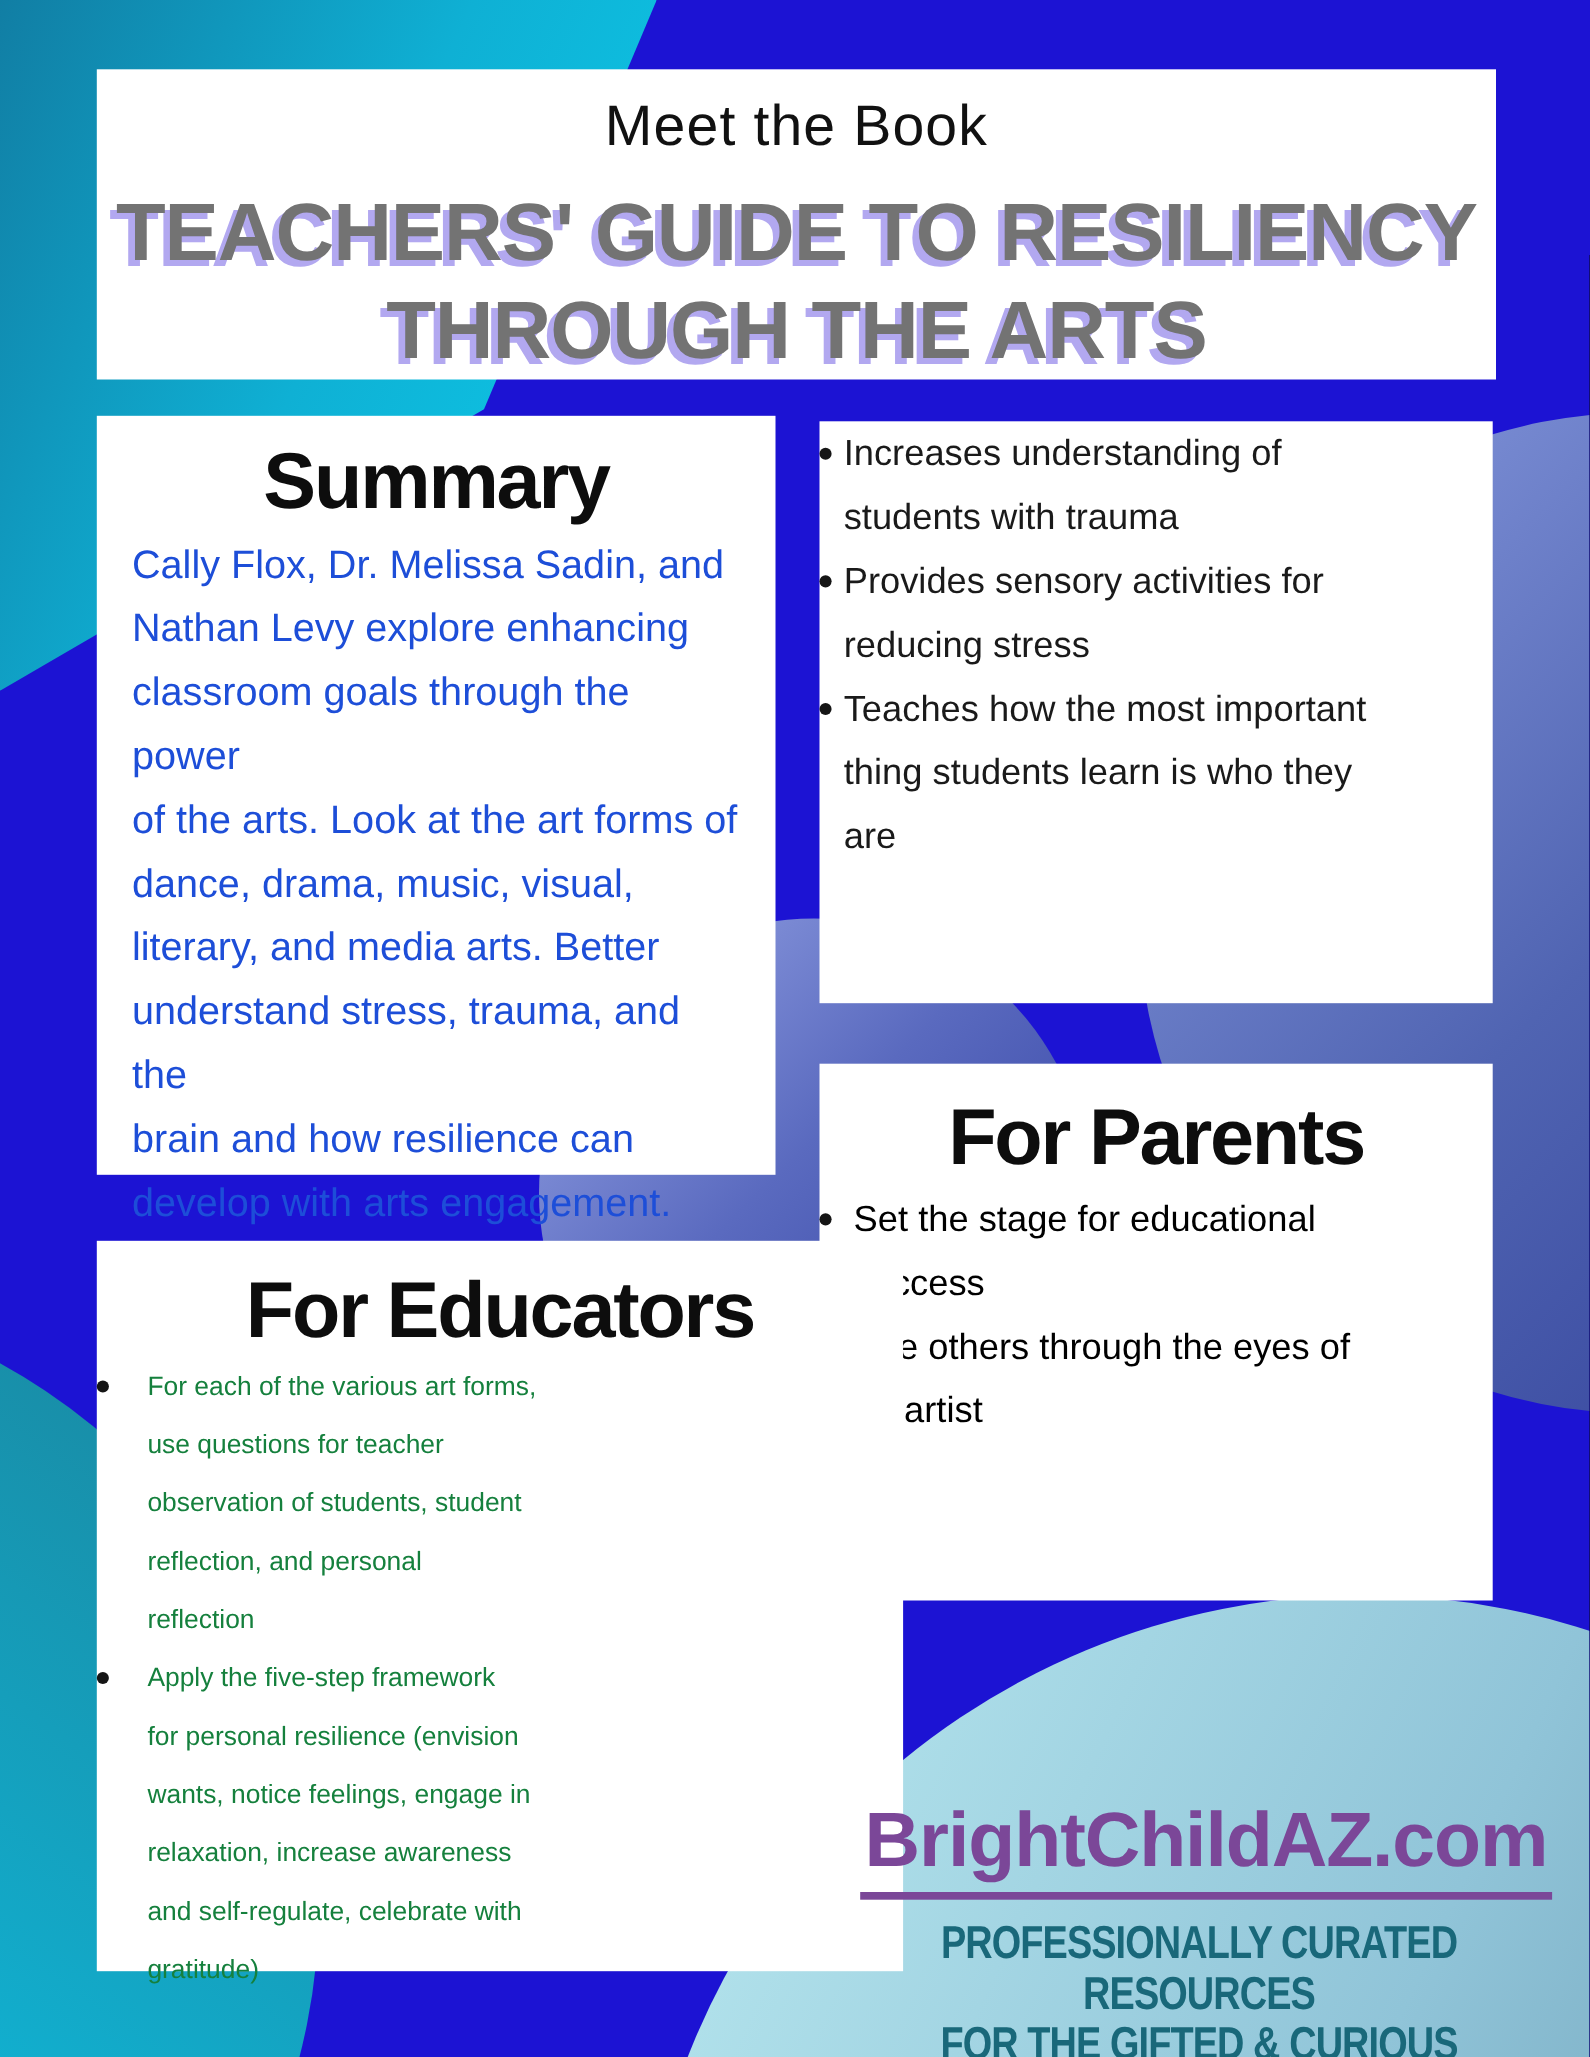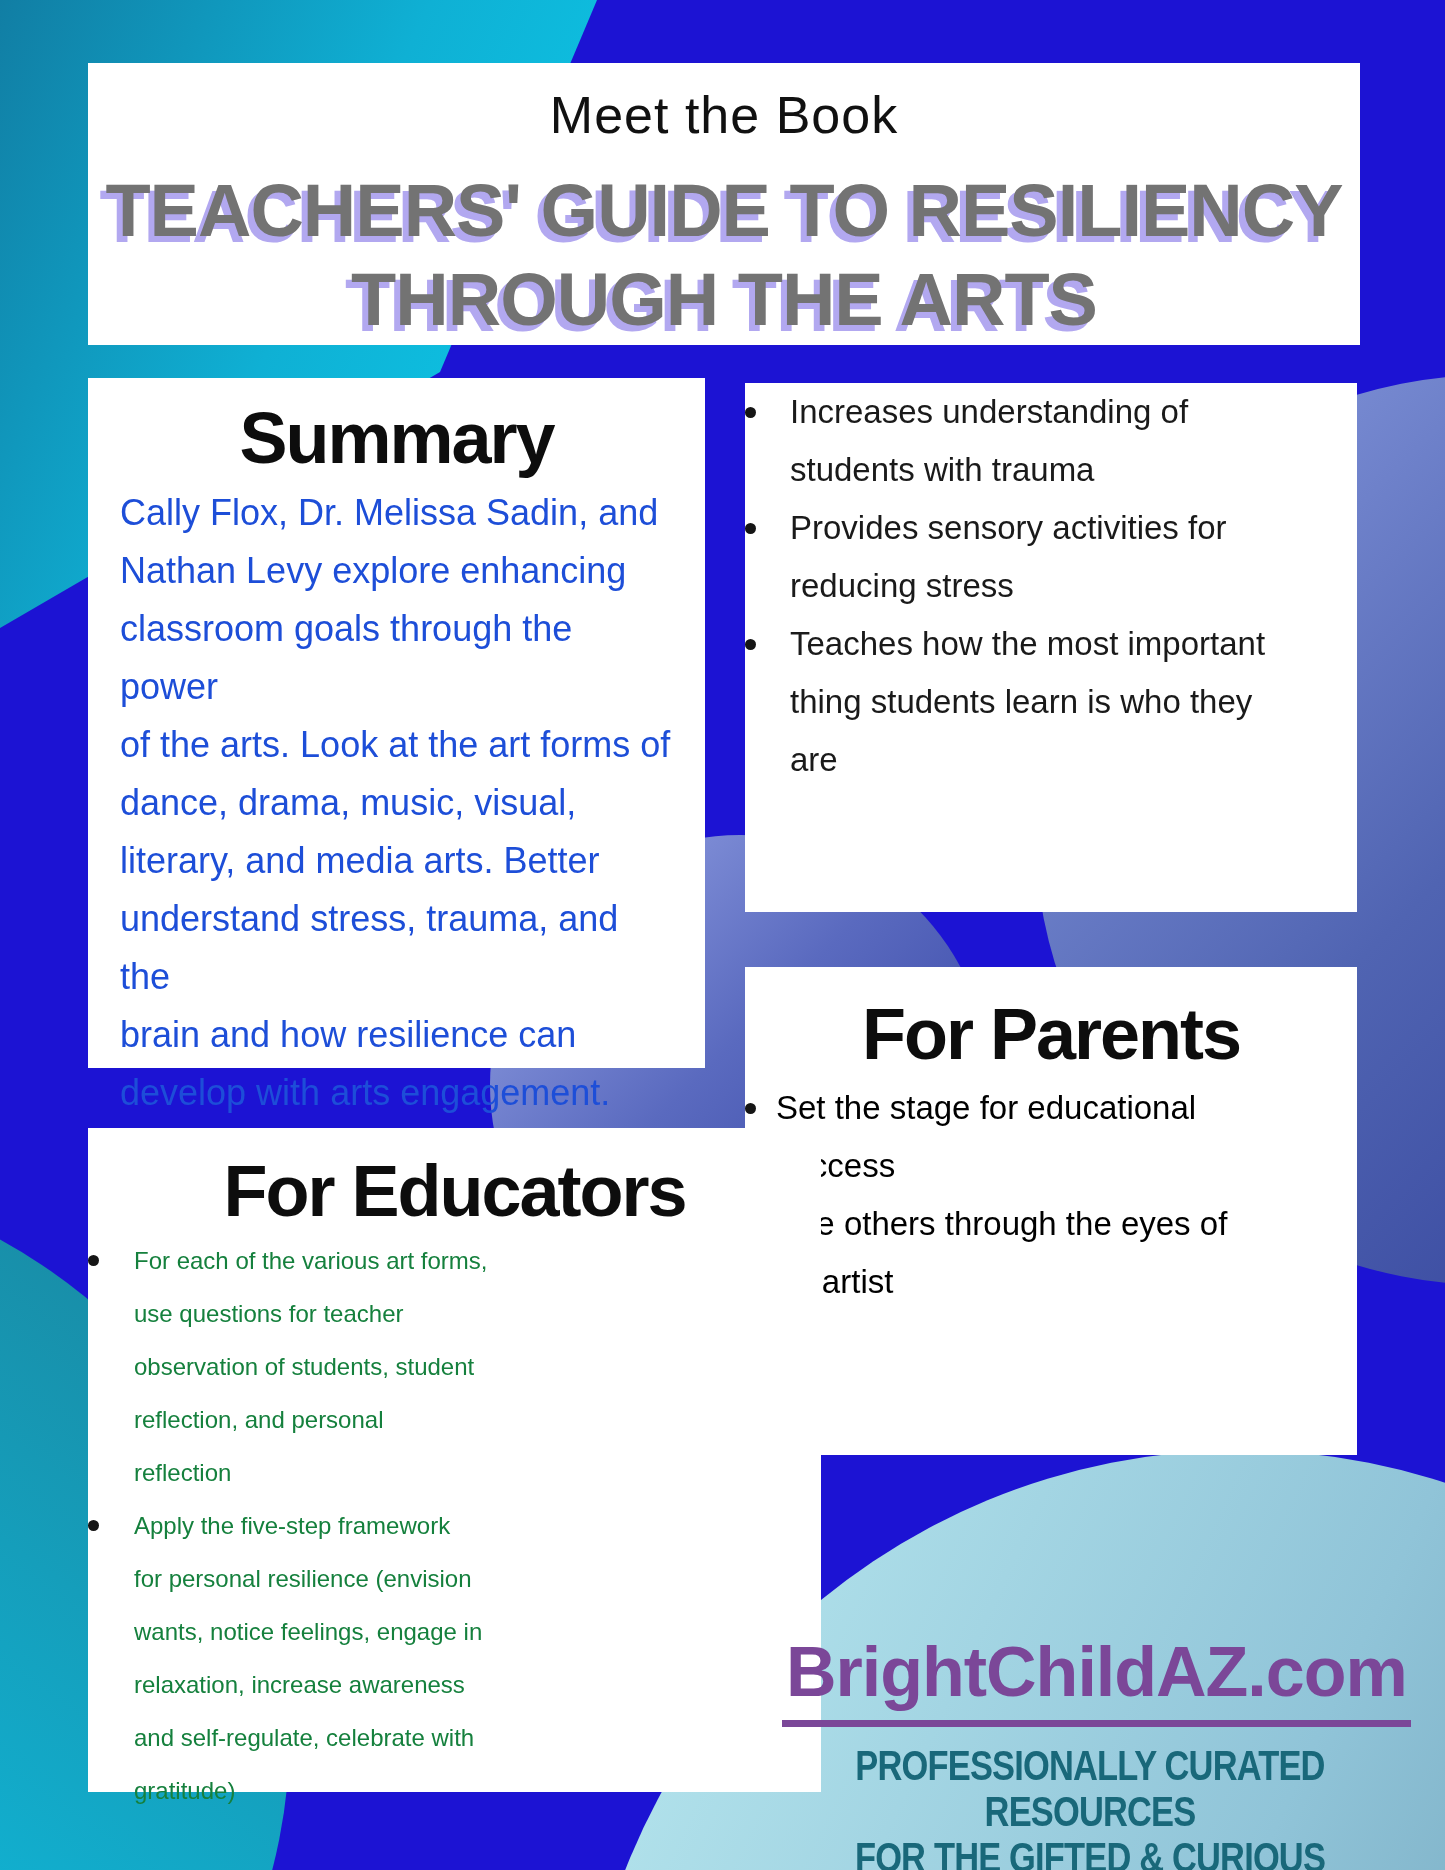--- a/index.html
+++ b/index.html
@@ -64,21 +64,21 @@
     margin:0;padding:0 32px 0 32px;
     font-size:36px;line-height:58px;color:#1d4ed8;
   }
   ul.bullets{list-style:none;margin:0;padding:0;}
   .bullet{display:flex;align-items:flex-start;}
   .dot{
     flex:0 0 auto;width:11px;height:11px;border-radius:50%;
     background:#151515;margin-top:24px;
   }
   .why-list{margin-top:18px;padding-left:44px;padding-right:20px;}
-  .why-list .bullet-text{font-size:33px;line-height:58px;color:#1a1a1a;margin-left:34px;}
+  .why-list .bullet-text{font-size:33px;line-height:58px;color:#1a1a1a;margin-left:11px;}
   .parents-list{margin-top:9px;padding-left:56px;padding-right:16px;}
   .parents-list .bullet-text{font-size:33px;line-height:58px;color:#000000;margin-left:20px;}
   .ed-list{margin-top:-16px;padding-left:14px;padding-right:10px;}
   .ed-list .bullet-text{font-size:24px;line-height:53px;color:#15803d;margin-left:35px;}
   .ed-list .dot{margin-top:21px;}
   
   .footer{
     position:absolute;left:770px;top:1632px;width:640px;
     z-index:3;text-align:center;
   }

